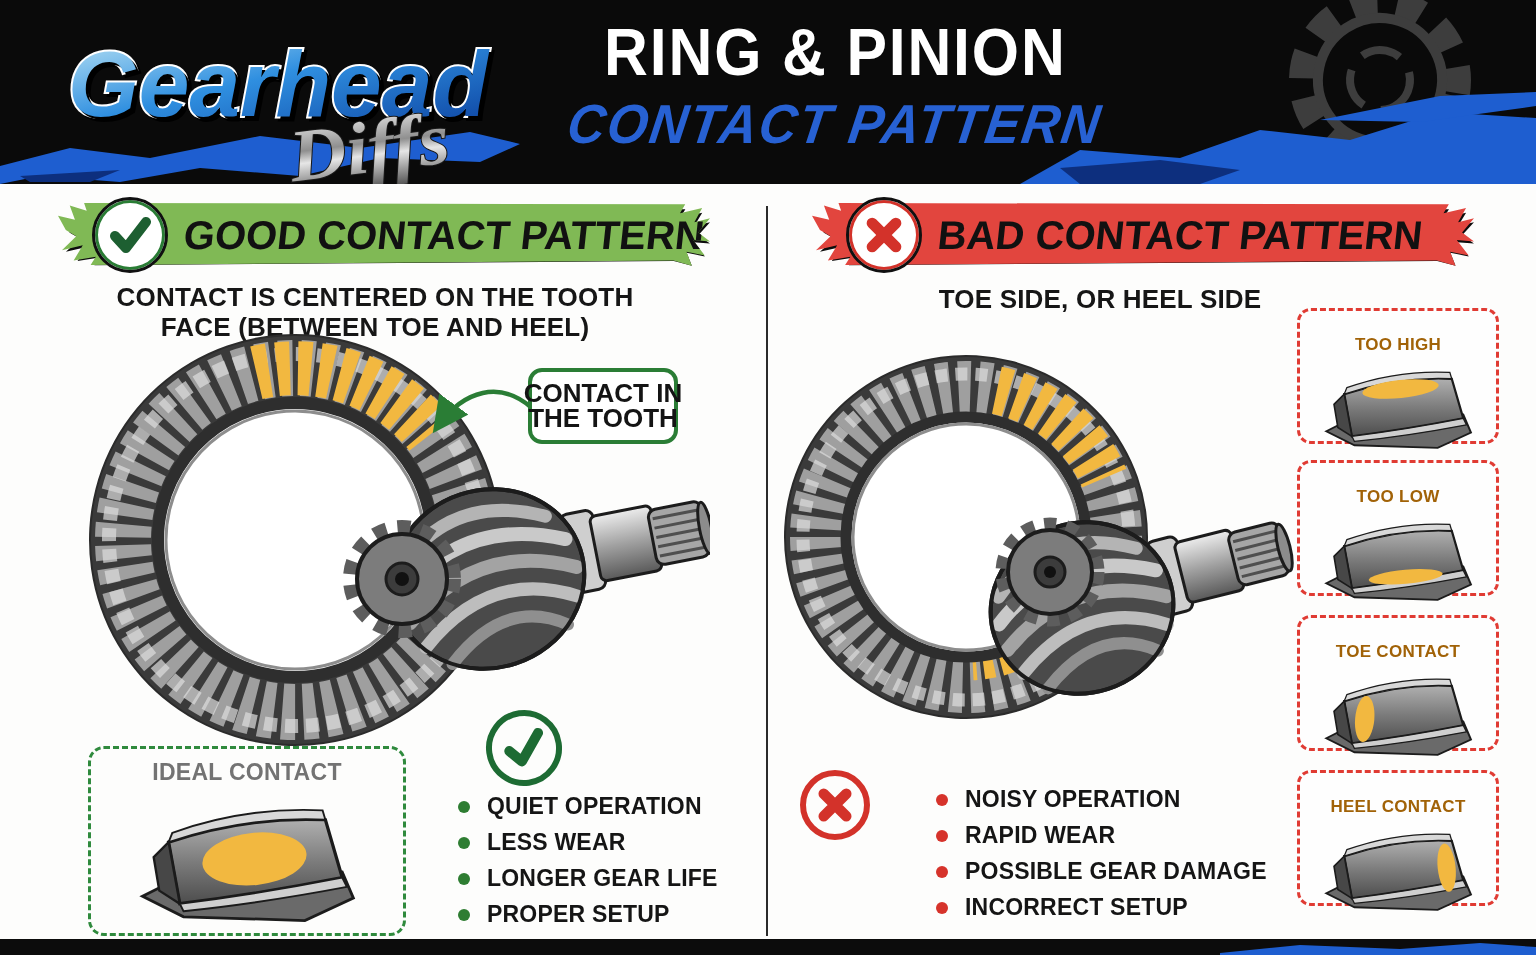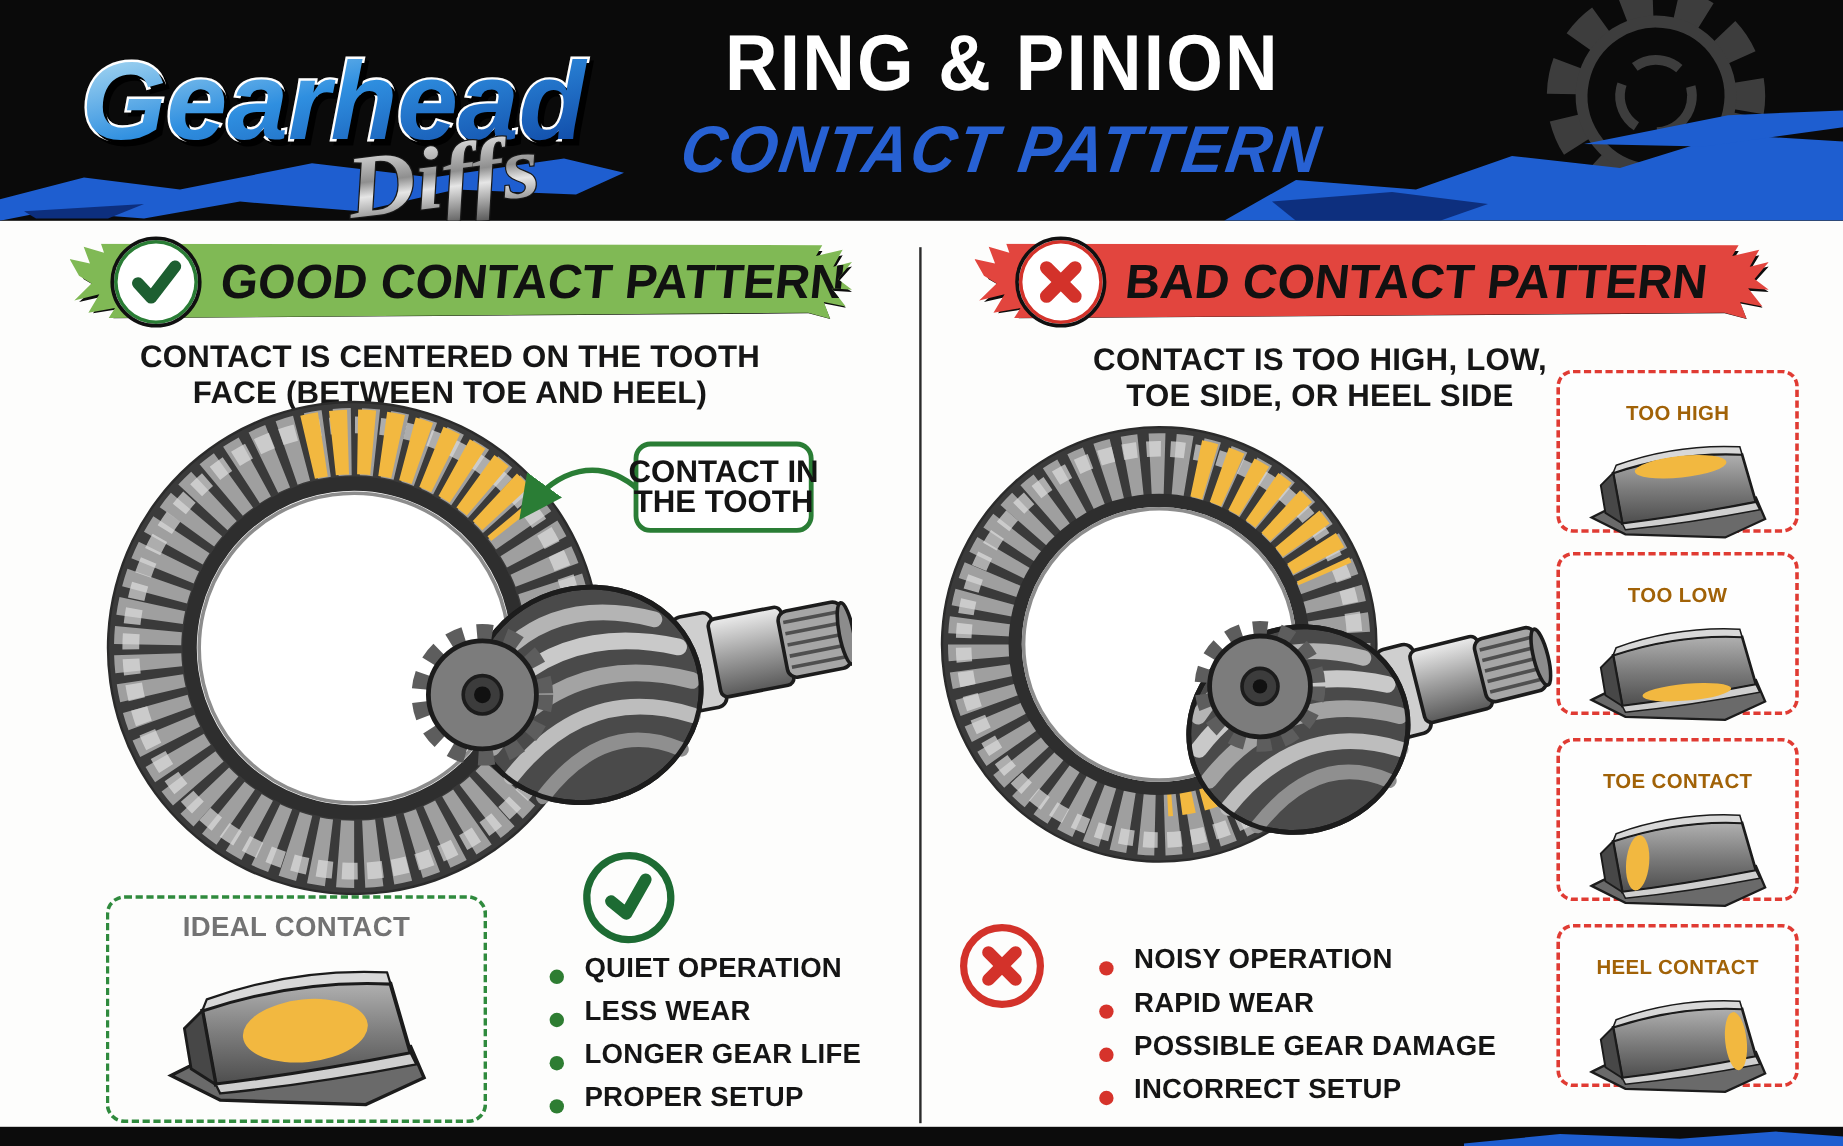--- a/index.html
+++ b/index.html
@@ -39,21 +39,21 @@
   .callout { left:528px; top:368px; width:150px; height:76px; background:#fff; border:4px solid #2a7d35; border-radius:14px;
     display:flex; flex-direction:column; align-items:center; justify-content:center; z-index:5; }
   .callout div { font-size:26px; font-weight:bold; color:#141414; line-height:25px; white-space:nowrap; }
 
   
   .ideal-box { left:88px; top:746px; width:318px; height:190px; border:3px dashed #2f8a3d; border-radius:16px; text-align:center; }
   .ideal-title { margin-top:10px; color:#737373; font-size:23px; font-weight:bold; letter-spacing:0.3px; }
 
   
   .list { display:flex; flex-direction:column; gap:9px; }
-  .list-row { display:flex; align-items:flex-end; gap:17px; }
+  .list-row { display:flex; align-items:center; gap:17px; }
   .bullet { width:12px; height:12px; border-radius:50%; flex:0 0 12px; }
   .bullet.g { background:#2e7d32; }
   .bullet.r { background:#d6332b; }
   .list-label { font-size:23px; font-weight:bold; color:#151515; letter-spacing:0.2px; white-space:nowrap; }
 
   
   .pattern-box { left:1297px; width:202px; height:136px; border:3px dashed #e03b33; border-radius:14px; text-align:center; background:#fefefe; }
   .pattern-title { margin-top:24px; color:#a16207; font-size:17px; font-weight:bold; letter-spacing:0.3px; }
   .pattern-box svg, .ideal-box svg { display:block; margin:2px auto 0; }
 
@@ -227,21 +227,20 @@
     <span class="banner-label">BAD CONTACT PATTERN</span>
   </div>
   <div class="banner-circle red-ring">
     <svg width="42" height="42" viewBox="0 0 46 46">
       <path d="M10 10 L36 36 M36 10 L10 36" fill="none" stroke="#d3322a" stroke-width="12" stroke-linecap="round"></path>
     </svg>
   </div>
 </div>
 
 <div class="abs subtitle" style="left:880px;top:284px;width:440px;">
-  <div>CONTACT IS TOO HIGH, LOW,</div>
   <div>TOE SIDE, OR HEEL SIDE</div>
 </div>
 
 <svg class="abs" style="left:782px;top:332px;" width="512" height="432" viewBox="0 0 512 432">
   <g transform="rotate(-8 184 205)">
     <circle cx="184" cy="205" r="182" fill="#2b2b2b"></circle>
     <circle cx="184" cy="205" r="150" fill="none" stroke="#3a3a3a" stroke-width="60"></circle>
     <circle cx="184" cy="205" r="150" fill="none" stroke="#9f9f9f" stroke-width="52" stroke-dasharray="12 8"></circle>
     <circle cx="184" cy="205" r="163" fill="none" stroke="#dedede" stroke-width="13" stroke-dasharray="12 8" opacity="0.7"></circle>
     <path d="M 235 64 A 150 150 0 0 1 329 166" fill="none" stroke="#f2b840" stroke-width="48" stroke-dasharray="12 8"></path>
@@ -300,21 +299,21 @@
     <use href="#toothShape"></use>
     <ellipse cx="196" cy="76" rx="14" ry="38" fill="#f2b840" transform="rotate(-6 196 76)"></ellipse>
   </svg>
 </div>
 
 <div class="abs" style="left:800px;top:770px;width:70px;height:70px;border:6px solid #d3322a;border-radius:50%;display:flex;align-items:center;justify-content:center;">
   <svg width="40" height="40" viewBox="0 0 46 46">
     <path d="M10 10 L36 36 M36 10 L10 36" fill="none" stroke="#d3322a" stroke-width="12" stroke-linecap="round"></path>
   </svg>
 </div>
-<div class="abs list" style="left:916px;top:786px;">
+<div class="abs list" style="left:936px;top:786px;">
   <div class="list-row">
     <span class="bullet r"></span>
     <span class="list-label">NOISY OPERATION</span>
   </div>
   <div class="list-row">
     <span class="bullet r"></span>
     <span class="list-label">RAPID WEAR</span>
   </div>
   <div class="list-row">
     <span class="bullet r"></span>

